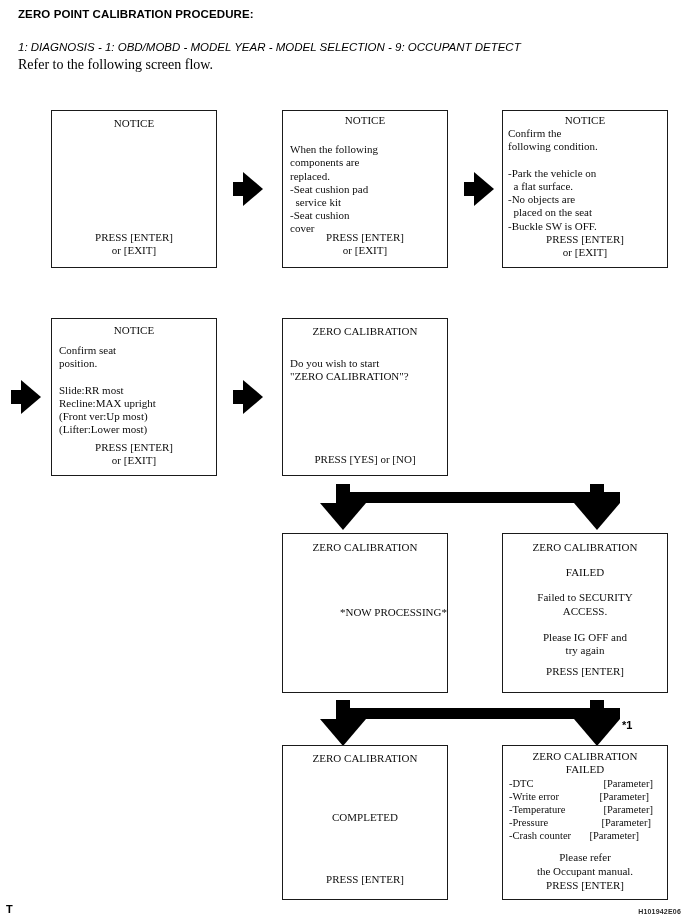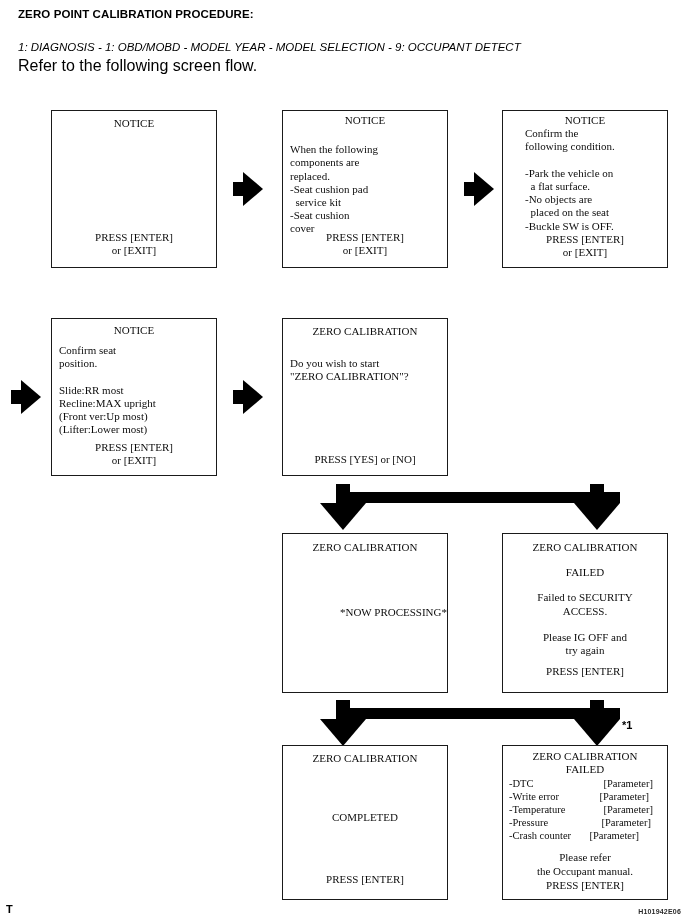--- a/index.html
+++ b/index.html
@@ -34,22 +34,22 @@
     top: 41px;
     font-family: "Liberation Sans", sans-serif;
     font-size: 11.5px;
     white-space: nowrap;
     font-style: italic;
   }
   #refer-line {
     position: absolute;
     left: 18px;
     top: 57px;
-    font-family: Liberation Sans, sans-serif;
-    font-size: 16px;
+    font-family: Liberation Serif, serif;
+    font-size: 14px;
     white-space: nowrap;
   }
 
   
   .screen-box {
     position: absolute;
     box-sizing: border-box;
     border: 1.2px solid #1a1a1a;
     background: #ffffff;
     font-family: "Liberation Serif", serif;
@@ -210,21 +210,21 @@
 -Seat cushion
 cover</div>
   <div class="box-footer" style="bottom:10px;">PRESS [ENTER]
 or [EXIT]</div>
 </div>
 
 <div class="arrow-right" style="left:464px; top:172px;"></div>
 
 <div class="screen-box" style="left:502px; top:110px; width:166px; height:158px;">
   <div class="box-title" style="margin-top:3px;">NOTICE</div>
-  <div class="box-body body-left" style="margin-top:0px; margin-left:22px;">Confirm the
+  <div class="box-body body-left" style="margin-top:0px; margin-left:5px;">Confirm the
 following condition.
 
 -Park the vehicle on
   a flat surface.
 -No objects are
   placed on the seat
 -Buckle SW is OFF.</div>
   <div class="box-footer" style="bottom:8px;">PRESS [ENTER]
 or [EXIT]</div>
 </div>

